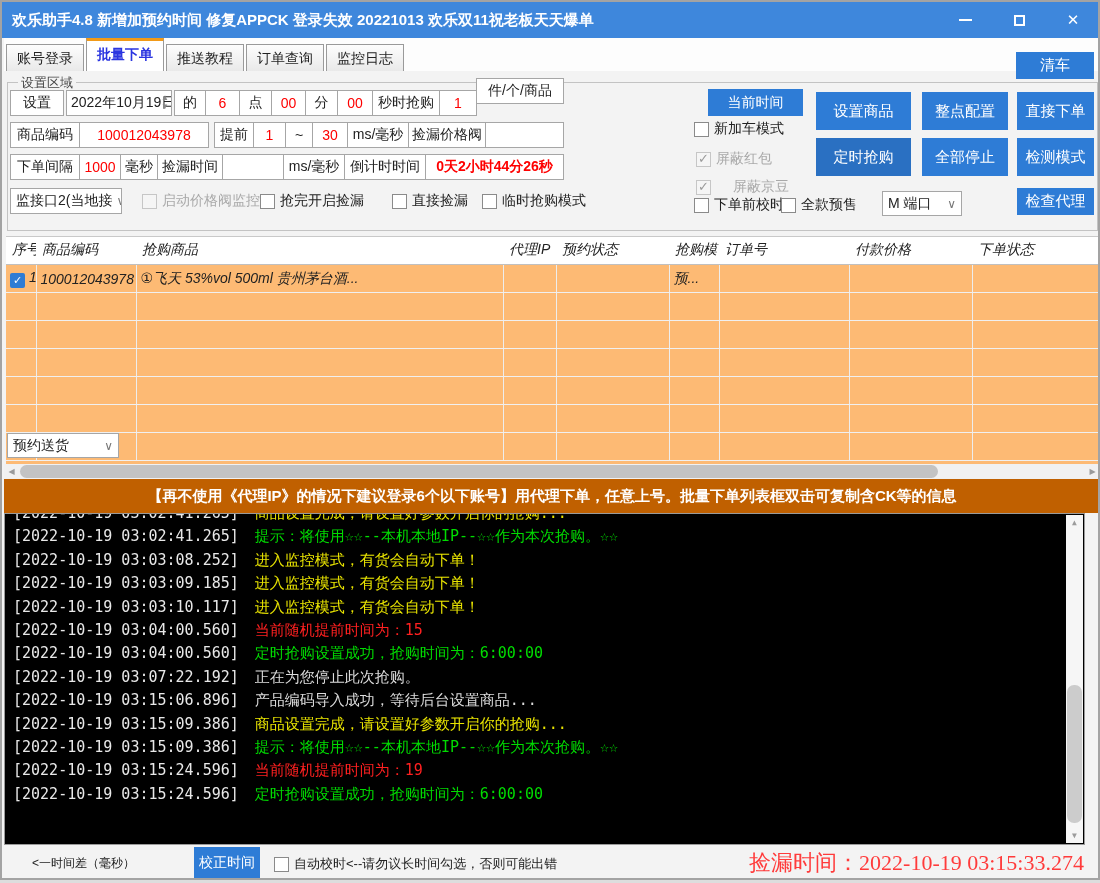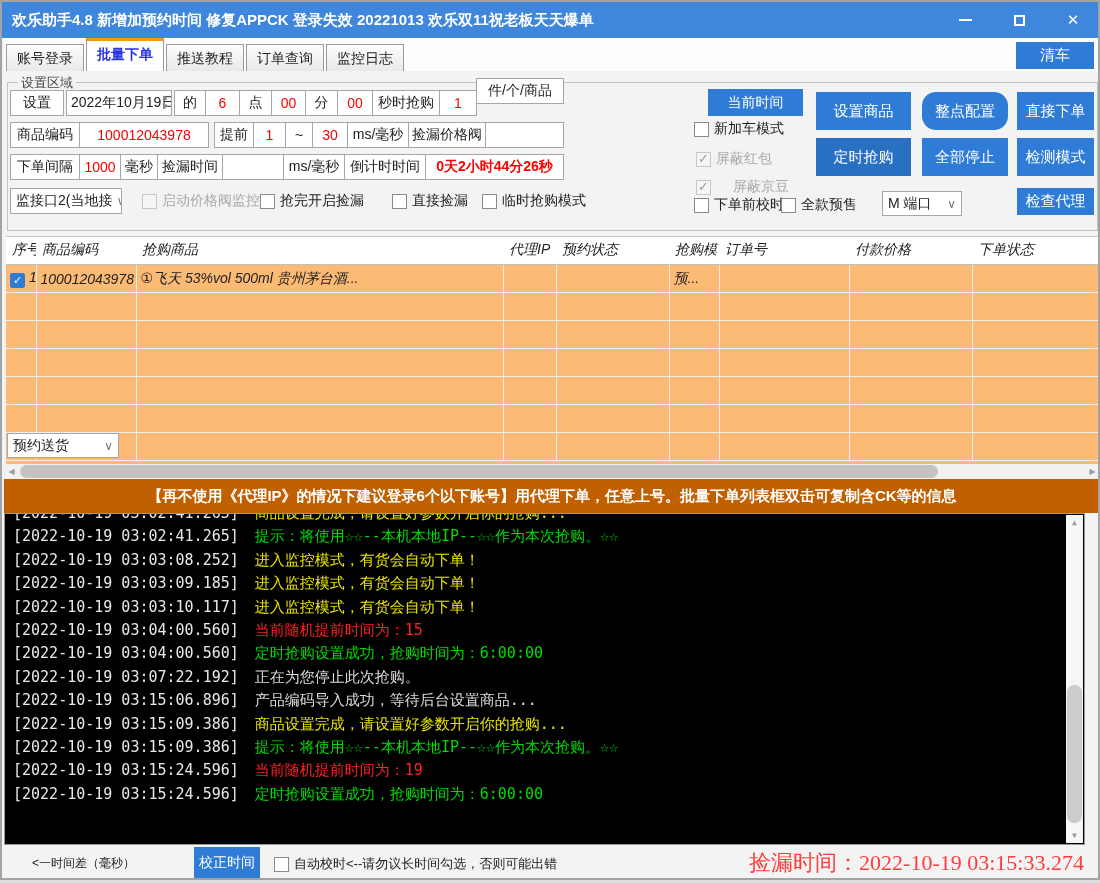--- a/index.html
+++ b/index.html
@@ -18,21 +18,21 @@
   .glyph-max{width:11px;height:11px;border:2px solid #fff;display:inline-block;box-sizing:border-box;}
   
   .tabstrip{position:absolute;left:2px;top:36px;width:1096px;height:33px;background:#fdfdfd;}
   .tabs{position:absolute;left:2px;bottom:0;display:flex;align-items:flex-end;}
   .tab{border:1px solid #9a9a9a;border-bottom:none;background:linear-gradient(#fdfdfd,#e9e9e9);
        padding:0 10px;height:26px;line-height:26px;font-size:14px;margin-right:2px;color:#222;}
   .tab.active{background:#fff;border-top:3px solid #f29a18;height:30px;line-height:27px;color:#2a35e0;font-weight:bold;}
   .btn{background:#2e7cd6;color:#fff;display:flex;align-items:center;justify-content:center;
        font-size:15px;position:absolute;cursor:default;}
   .btn.dark{background:#2a70c2;}
-  #clear-cart{left:1014px;top:40px;width:78px;height:27px;}
+  #clear-cart{left:1014px;top:50px;width:78px;height:27px;}
   
   .groupbox{position:absolute;left:5px;top:80px;width:1089px;height:147px;border:1px solid #c3c3c3;}
   .legend{position:absolute;left:16px;top:72px;background:#f3f3f3;padding:0 3px;font-size:13px;color:#444;}
   .ibox{position:absolute;height:26px;box-sizing:border-box;border:1px solid #a6a6a6;background:#fff;
         font-size:14px;display:flex;align-items:center;justify-content:center;color:#222;white-space:nowrap;overflow:hidden;}
   .ibox.red{color:#fe0000;}
   .spinner-arrows{position:absolute;right:2px;top:2px;display:flex;flex-direction:column;line-height:9px;color:#888;font-size:8px;}
   .sel{position:absolute;height:26px;box-sizing:border-box;border:1px solid #a6a6a6;background:#fff;
        font-size:14px;display:flex;align-items:center;padding:0 5px;color:#222;white-space:nowrap;overflow:hidden;}
   .sel .arrow{margin-left:auto;color:#777;font-size:12px;padding-left:4px;}
@@ -192,21 +192,21 @@
   <div class="cb" style="left:779px;top:194px;">
     <span class="box"></span>
       <span>全款预售</span>
   </div>
   <div class="sel" style="left:880px;top:189px;width:80px;height:25px;">
     <span>M 端口</span>
     <span class="arrow">∨</span>
   </div>
 
   <div class="btn" style="left:814px;top:90px;width:95px;height:38px;">设置商品</div>
-  <div class="btn" style="left:920px;top:90px;width:86px;height:38px;border-radius:14px;">整点配置</div>
+  <div class="btn" style="left:920px;top:90px;width:86px;height:38px;">整点配置</div>
   <div class="btn" style="left:1015px;top:90px;width:77px;height:38px;">直接下单</div>
   <div class="btn dark" style="left:814px;top:136px;width:95px;height:38px;">定时抢购</div>
   <div class="btn" style="left:920px;top:136px;width:86px;height:38px;">全部停止</div>
   <div class="btn" style="left:1015px;top:136px;width:77px;height:38px;">检测模式</div>
   <div class="btn" style="left:1015px;top:186px;width:77px;height:27px;">检查代理</div>
 
   <div class="grid-wrap">
     <table class="grid">
       <colgroup>
         <col style="width:30px">

